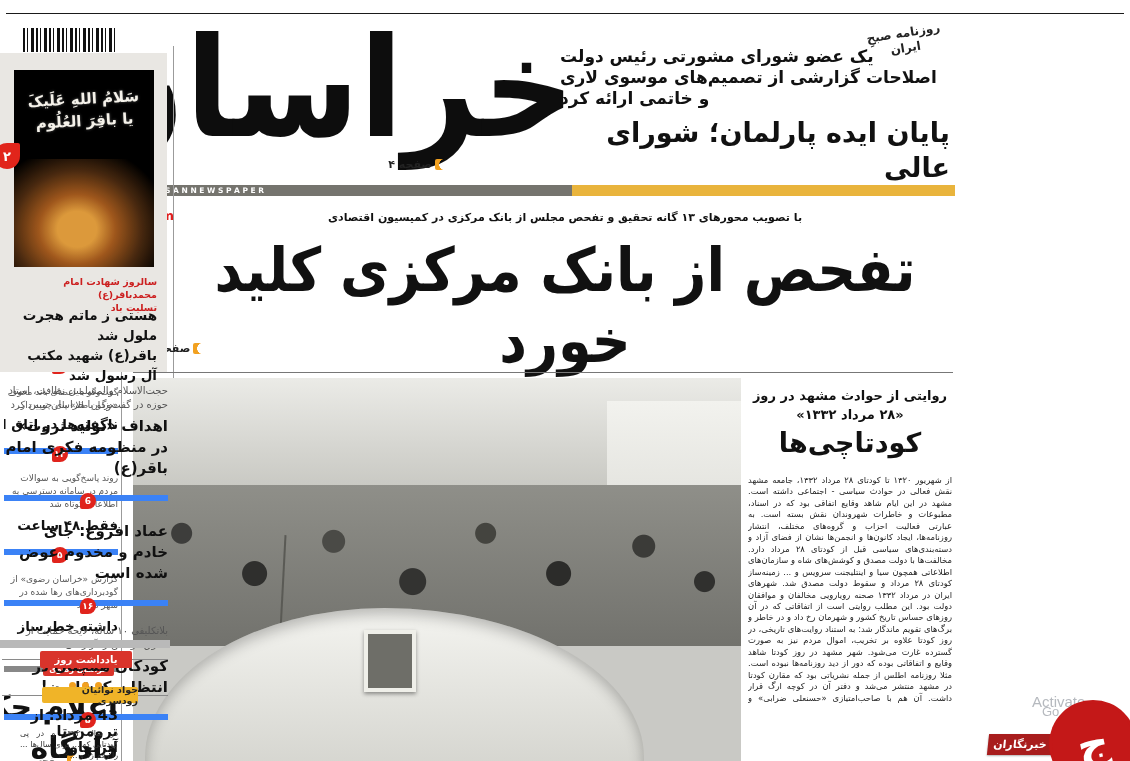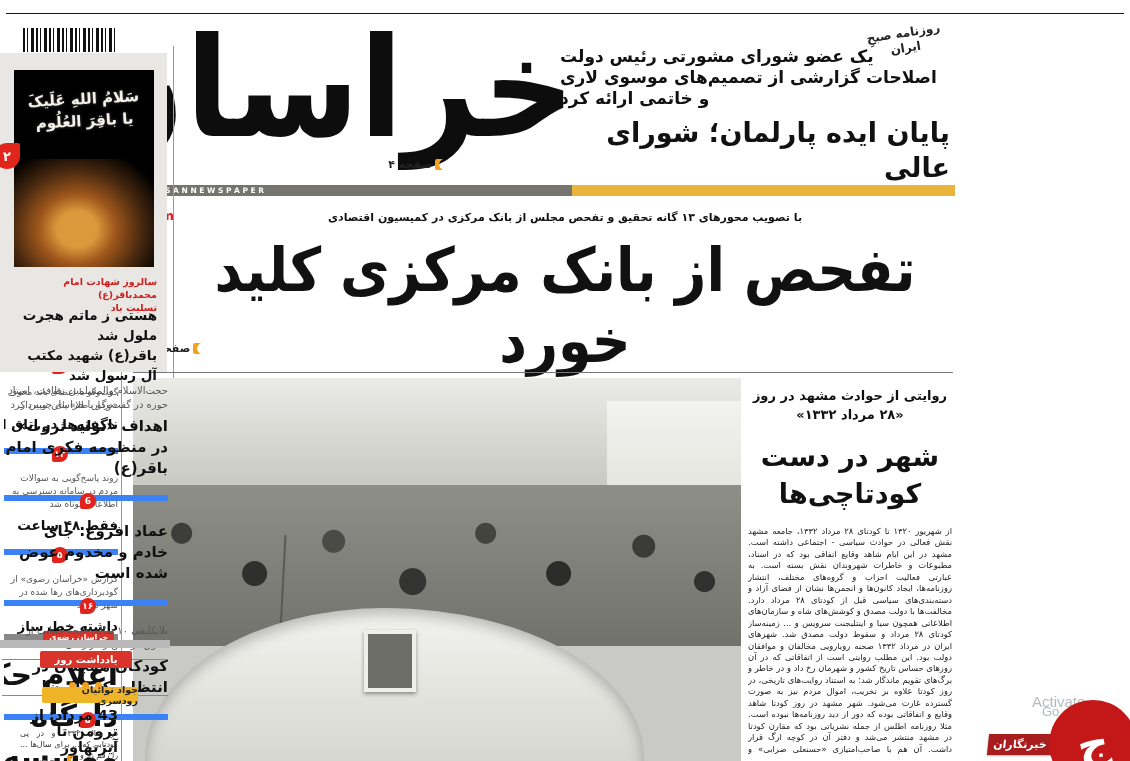--- a/index.html
+++ b/index.html
@@ -143,21 +143,20 @@
     <div class="ph-sky"></div>
     <div class="ph-wall"></div>
     <div class="ph-crowd"></div>
     <div class="ph-ant"></div>
     <div class="ph-car"></div>
     <div class="ph-shield"></div>
   </div>
 
   <div class="abs" style="top:386px;right:178px;width:204px;">
     <div class="art-k">روایتی از حوادث مشهد در روز «۲۸ مرداد ۱۳۳۲»</div>
-    <div class="art-h" style="margin-top:14px;">شهر در دست</div>
     <div class="art-h">کودتاچی‌ها</div>
     <div class="body-txt clip" style="margin-top:14px;height:228px;">از شهریور ۱۳۲۰ تا کودتای ۲۸ مرداد ۱۳۳۲، جامعه مشهد نقش فعالی در حوادث سیاسی - اجتماعی داشته است. مشهد در این ایام شاهد وقایع اتفاقی بود که در اسناد، مطبوعات و خاطرات شهروندان نقش بسته است. به عبارتی فعالیت احزاب و گروه‌های مختلف، انتشار روزنامه‌ها، ایجاد کانون‌ها و انجمن‌ها نشان از فضای آزاد و دسته‌بندی‌های سیاسی قبل از کودتای ۲۸ مرداد دارد. مخالفت‌ها با دولت مصدق و کوشش‌های شاه و سازمان‌های اطلاعاتی همچون سیا و اینتلیجنت سرویس و ... زمینه‌ساز کودتای ۲۸ مرداد و سقوط دولت مصدق شد. شهرهای ایران در مرداد ۱۳۳۲ صحنه رویارویی مخالفان و موافقان دولت بود. این مطلب روایتی است از اتفاقاتی که در آن روزهای حساس تاریخ کشور و شهرمان رخ داد و در خاطر و برگ‌های تقویم ماندگار شد: به استناد روایت‌های تاریخی، در روز کودتا علاوه بر تخریب، اموال مردم نیز به صورت گسترده غارت می‌شود. شهر مشهد در روز کودتا شاهد وقایع و اتفاقاتی بوده که دور از دید روزنامه‌ها نبوده است. مثلا روزنامه اطلس از جمله نشریاتی بود که مقارن کودتا در مشهد منتشر می‌شد و دفتر آن در کوچه ارگ قرار داشت. آن هم با صاحب‌امتیازی «حسنعلی ضرابی» و مدیرمسئولی «حمید شماعی». این روزنامه اخبار و گزارش‌هایی را از کودتا ثبت و گزارش حوادث مشهد در این روز را با تیتر «روز چهارشنبه در مشهد چه گذشت؟» چنین منعکس کرده است: «چهارشنبه ساعت ۱۶ که رادیو تهران خبر سقوط کابینه آقای دکتر مصدق را اعلام کرد، کلیه مردم با شور و ولوله شروع به ابراز احساسات نموده و سیل جمعیت به هر سو سرازیر ... با شعارهای زنده باد شاه ... از هر طرف طنین‌انداز بود...</div>
   </div>
 
   <div class="abs" style="top:198px;right:1012px;width:114px;">
     <div class="lc-h nw clip">«تنگه ابوقریب» میلیاردی شد</div>
     <div class="sep" style="margin-top:26px;">
       <span class="badge">۶</span>
     </div>
     <div class="lc-h" style="margin-top:22px;">محورهای نامه محرمانه قالیباف برای برون‌رفت از مشکلات اقتصادی</div>
@@ -169,21 +168,21 @@
     <div class="sep" style="margin-top:16px;">
       <span class="badge">۱۳</span>
     </div>
     <div class="lc-k" style="margin-top:18px;">روند پاسخ‌گویی به سوالات مردم در سامانه دسترسی به اطلاعات کوتاه شد</div>
     <div class="lc-hb nw clip" style="margin-top:6px;">فقط ۴۸ ساعت</div>
     <div class="sep" style="margin-top:16px;">
       <span class="badge">۵</span>
     </div>
     <div class="lc-k" style="margin-top:18px;">گزارش «خراسان رضوی» از گودبرداری‌های رها شده در شهر مشهد</div>
     <div class="lc-hb nw clip" style="margin-top:6px;">داشته خطرساز</div>
-    <div class="sep" style="margin-top:0;border-top-color:#888;">
+    <div class="sep" style="margin-top:32px;border-top-color:#888;">
       <span class="redtag abs" style="top:-9px;right:4px;">خراسان رضوی</span>
     </div>
     <div style="margin-top:14px;">
       <div class="bigline nw clip">اعلام حکم</div>
       <div class="bigline nw clip">دادگاه</div>
       <div class="bigline nw clip">موسسه ثامن</div>
 
     </div>
   </div>
   <div class="abs pageref" style="top:755px;right:1055px;font-size:9px;color:#777;">

